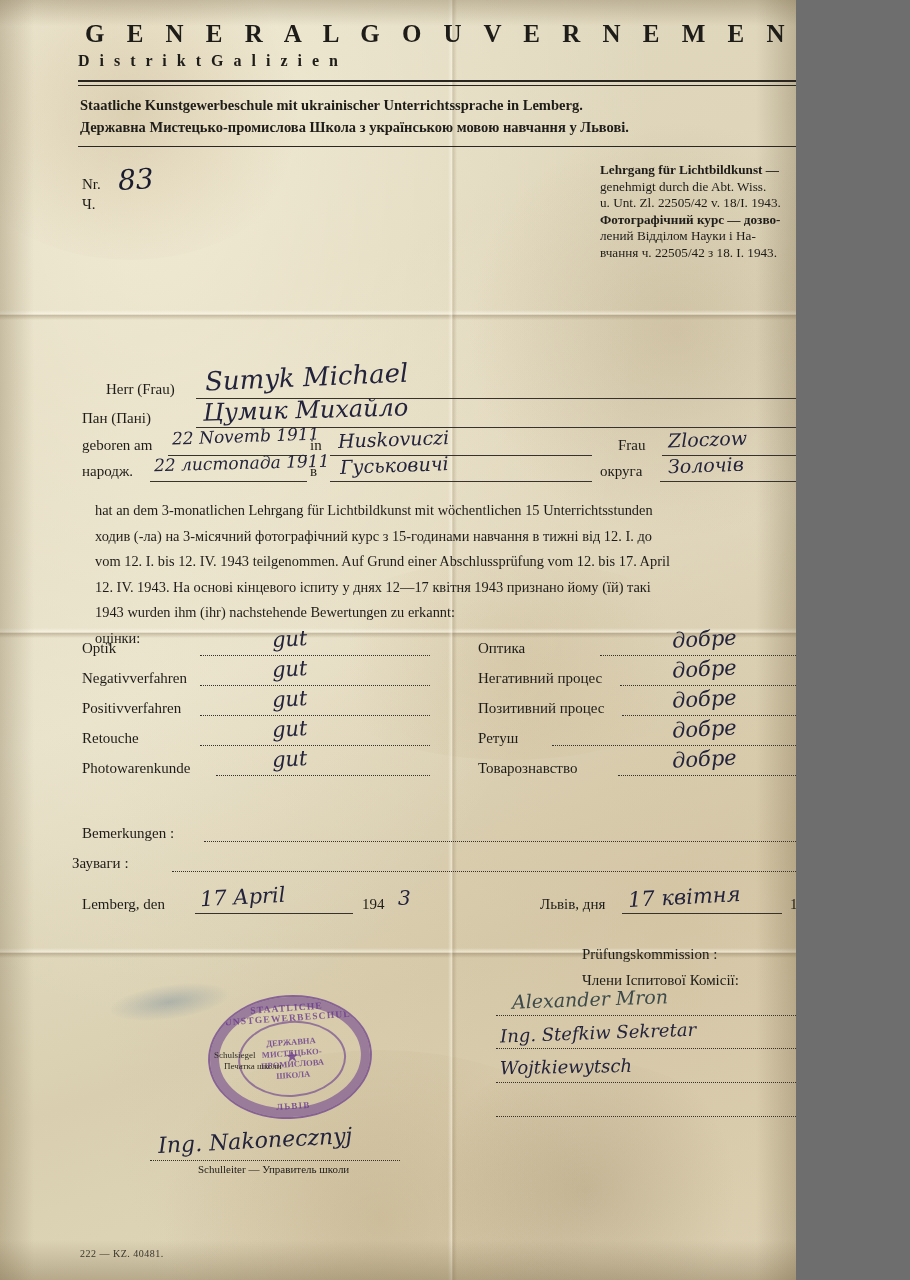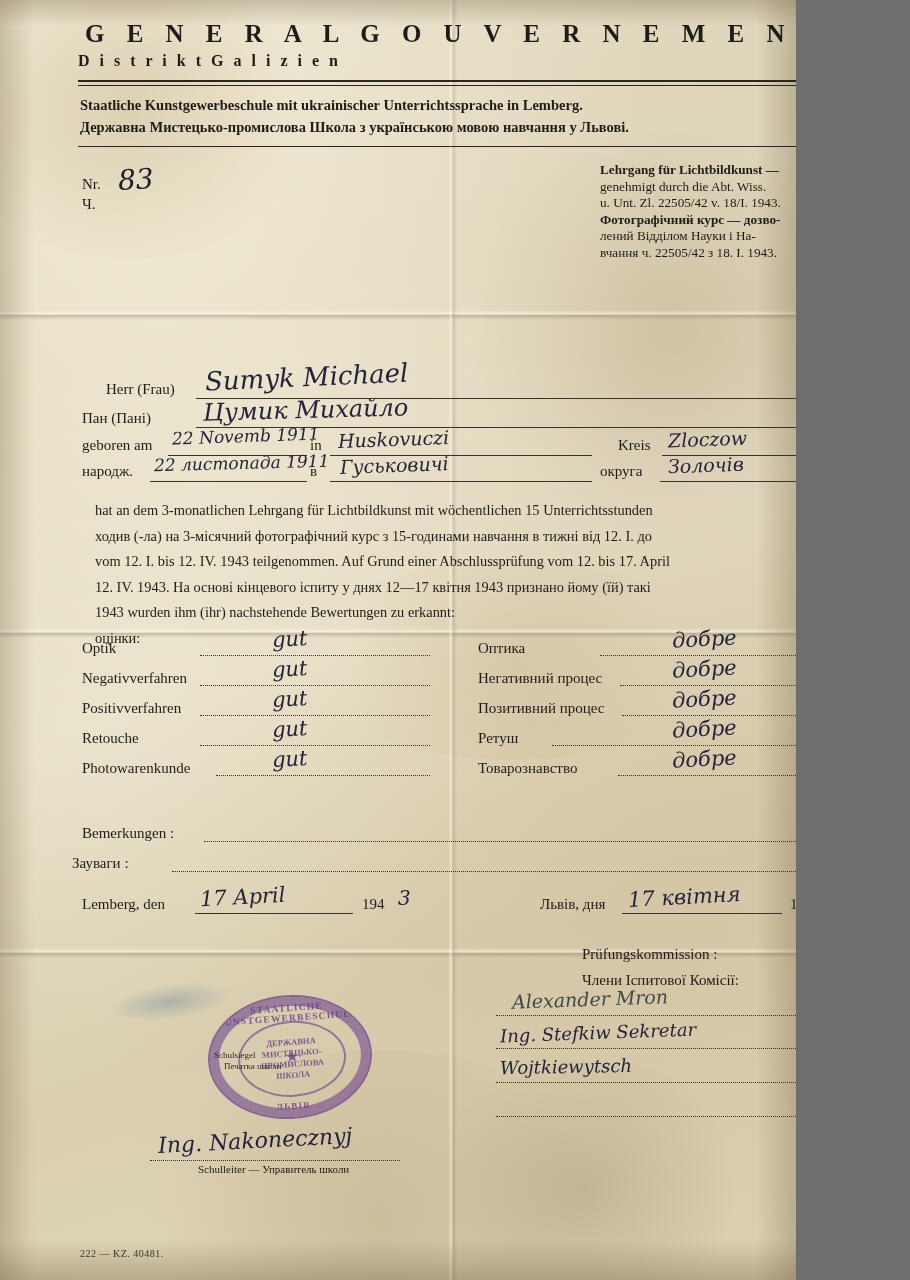--- a/index.html
+++ b/index.html
@@ -268,21 +268,21 @@
     <div class="row-label" style="left:82px; top:410px;">Пан (Пані)</div>
     <div class="solidline" style="left:196px; top:427px; width:640px;"></div>
     <div class="hw" style="left:203px; top:396px; font-size:24px; transform:rotate(-1.5deg);">Цумик Михайло</div>
 
     <div class="row-label" style="left:82px; top:437px;">geboren am</div>
     <div class="solidline" style="left:168px; top:455px; width:139px;"></div>
     <div class="hw" style="left:172px; top:426px; font-size:17px; transform:rotate(-2deg);">22 Novemb 1911</div>
     <div class="row-label" style="left:310px; top:437px;">in</div>
     <div class="solidline" style="left:330px; top:455px; width:262px;"></div>
     <div class="hw" style="left:338px; top:428px; font-size:19px; transform:rotate(-2deg);">Huskovuczi</div>
-    <div class="row-label" style="left:618px; top:437px;">Kreis</div>
+    <div class="row-label" style="left:618px; top:437px;">Frau</div>
     <div class="solidline" style="left:662px; top:455px; width:174px;"></div>
     <div class="hw" style="left:668px; top:428px; font-size:19px; transform:rotate(-2deg);">Zloczow</div>
 
     <div class="row-label" style="left:82px; top:463px;">народж.</div>
     <div class="solidline" style="left:150px; top:481px; width:157px;"></div>
     <div class="hw" style="left:154px; top:453px; font-size:17px; transform:rotate(-1.5deg);">22 листопада 1911</div>
     <div class="row-label" style="left:310px; top:463px;">в</div>
     <div class="solidline" style="left:330px; top:481px; width:262px;"></div>
     <div class="hw" style="left:340px; top:454px; font-size:19px; transform:rotate(-2deg);">Гуськовичі</div>
     <div class="row-label" style="left:600px; top:463px;">округа</div>

